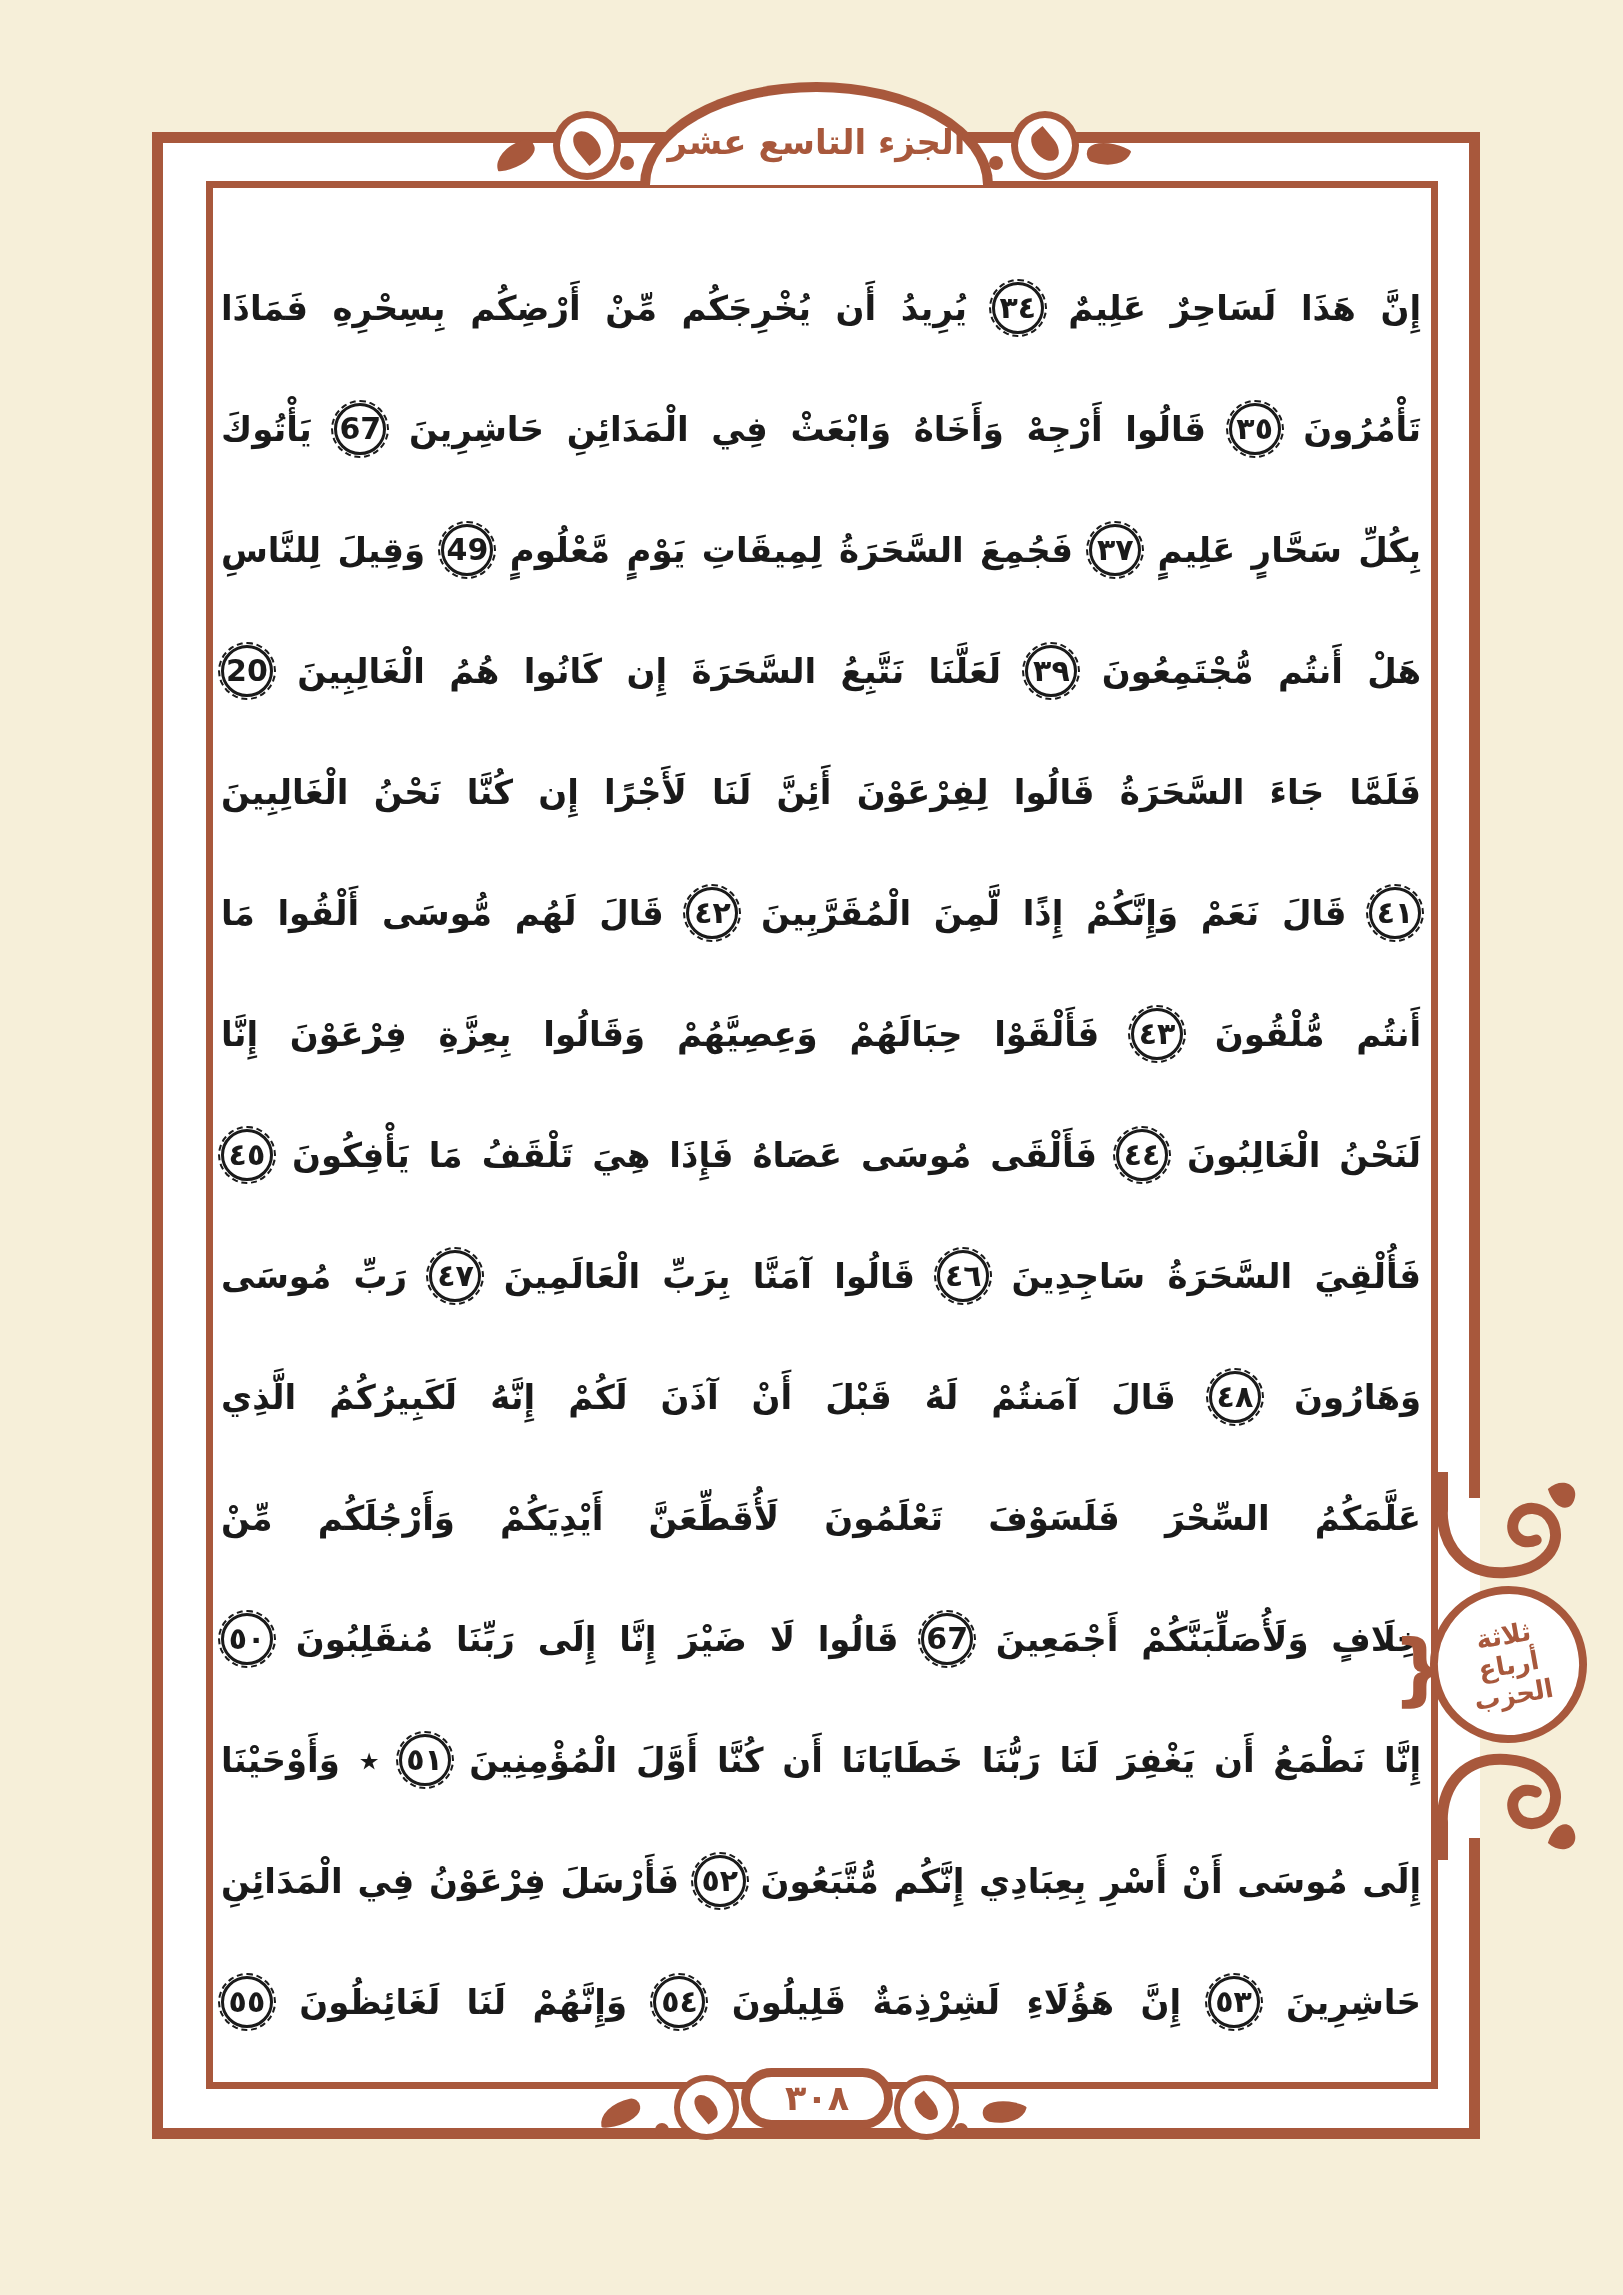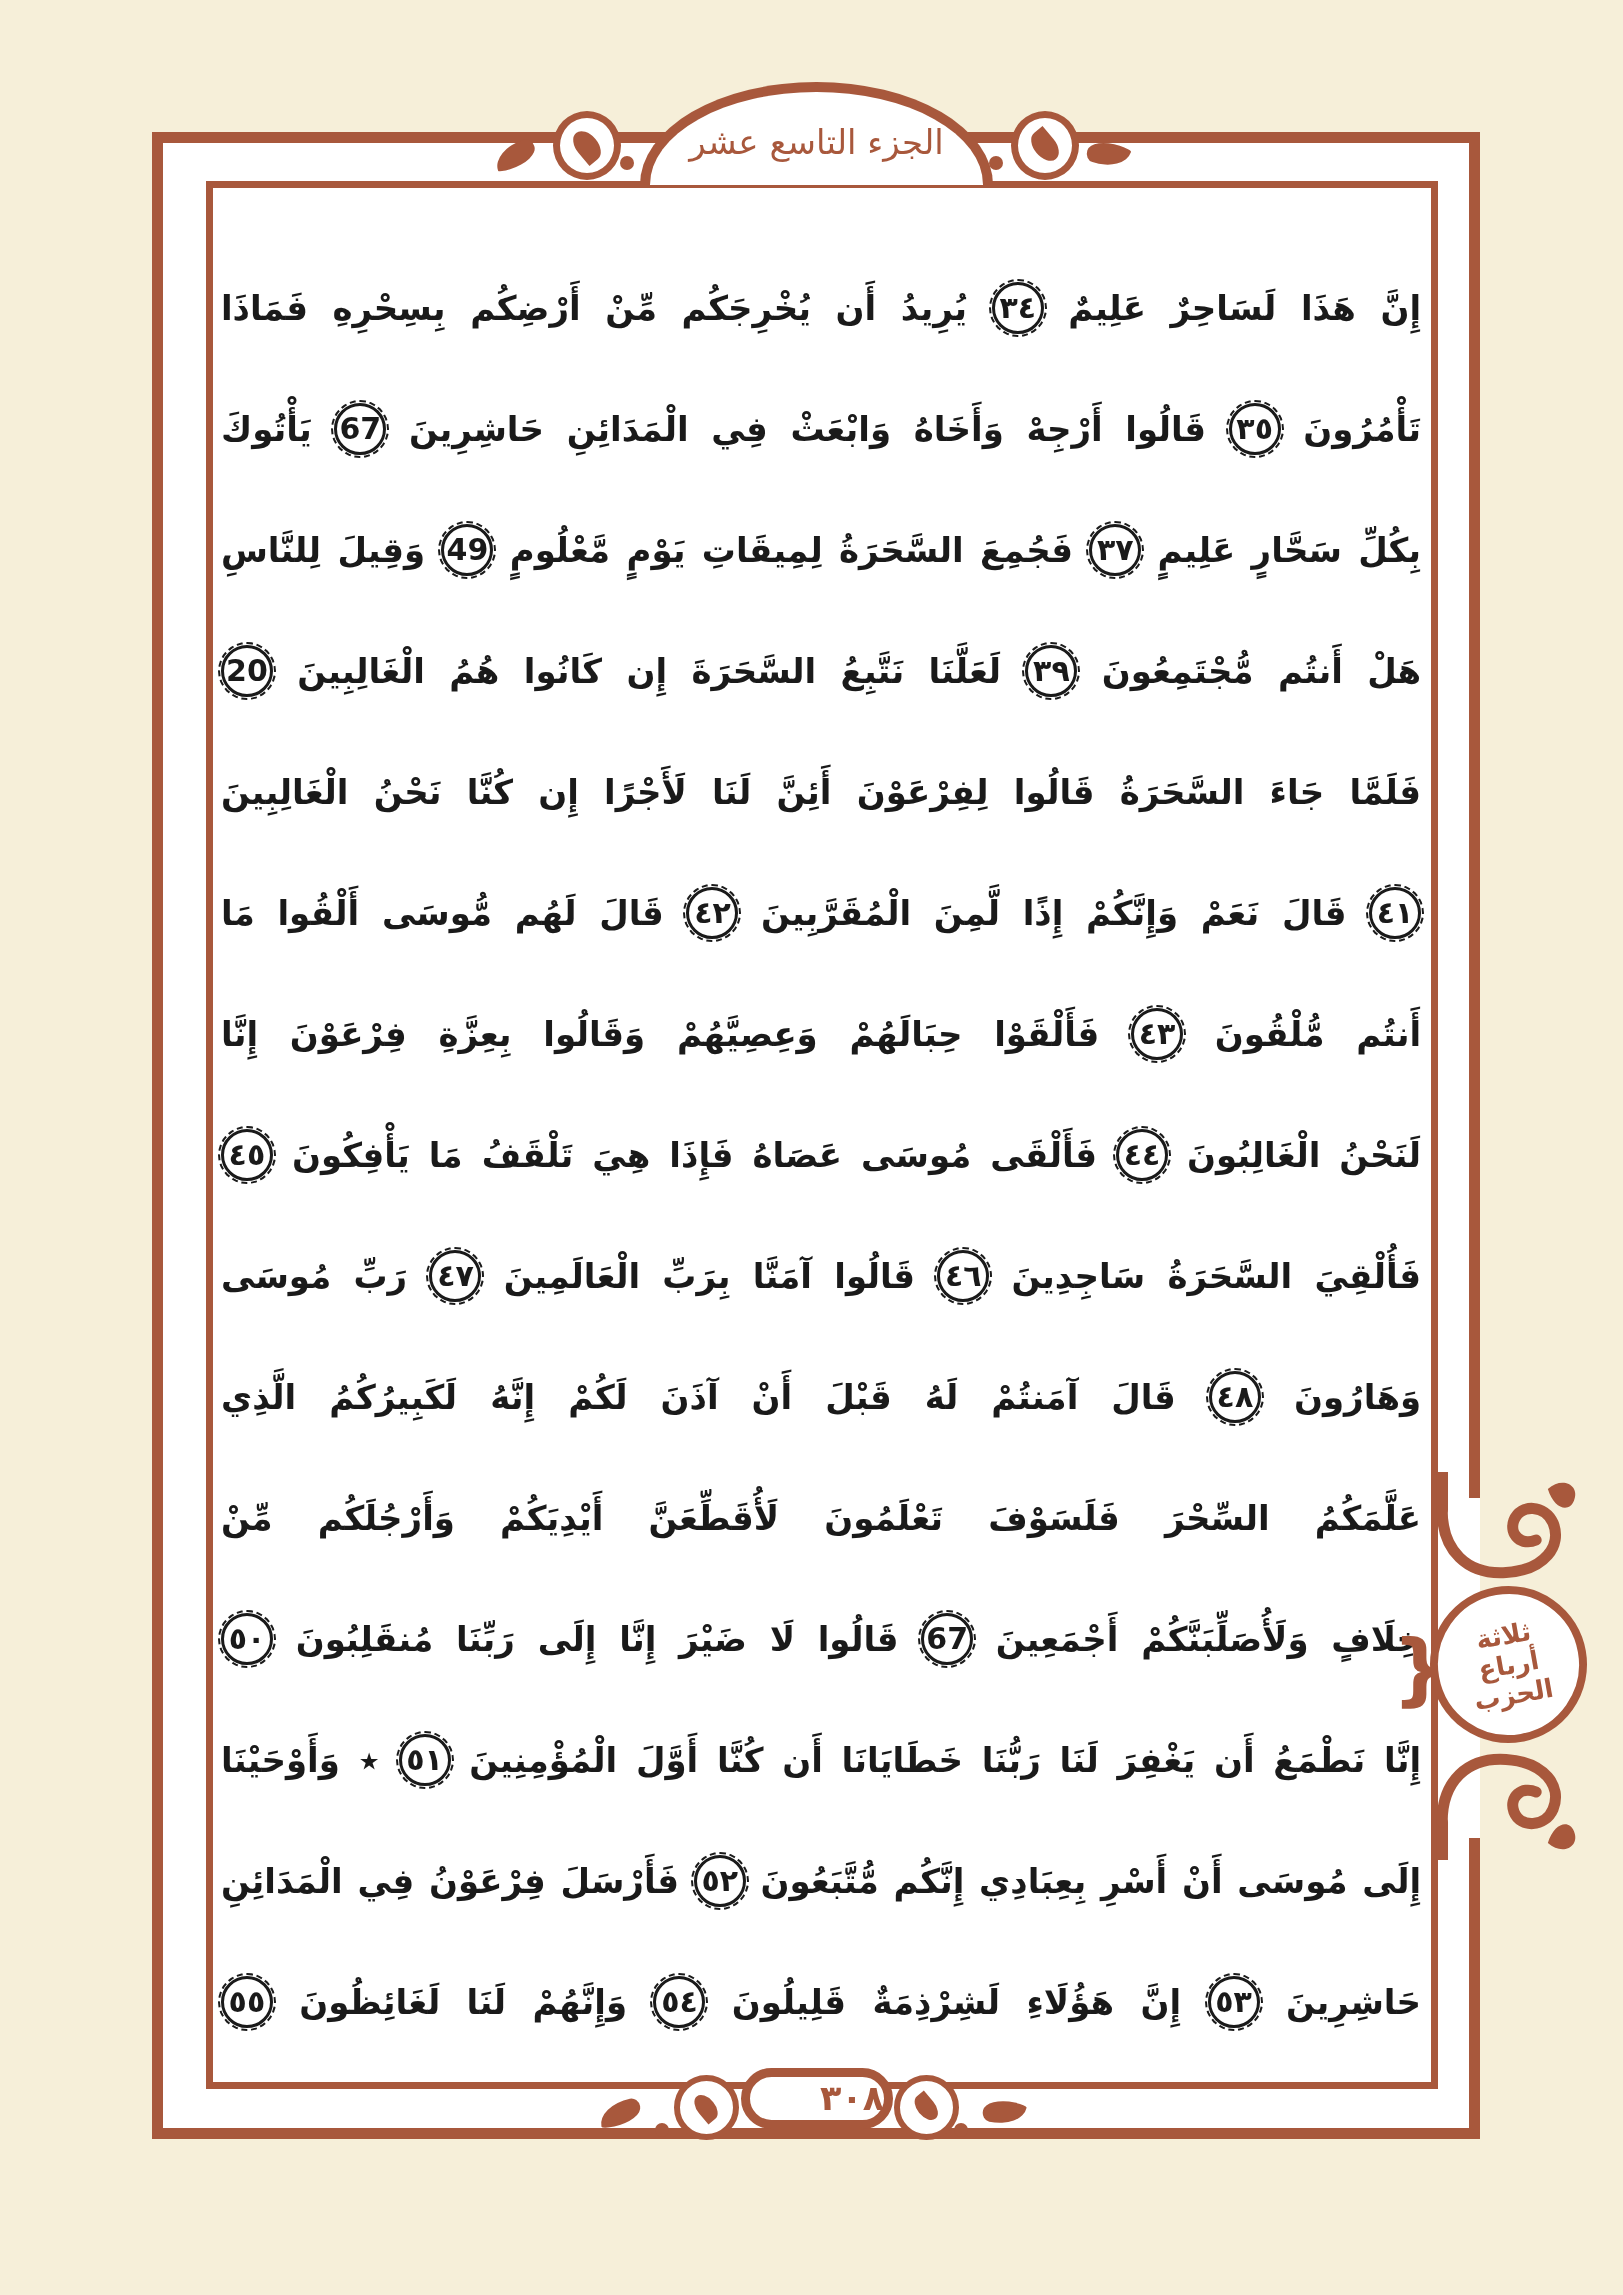--- a/index.html
+++ b/index.html
@@ -65,21 +65,21 @@
   }
   
   .dome{
     position:absolute;left:640px;top:82px;width:353px;height:103px;
     border:10.5px solid var(--frame);border-bottom:none;
     border-radius:177px 177px 0 0 / 103px 103px 0 0;
     background:var(--panel-bg);
     display:flex;align-items:center;justify-content:center;
   }
   .juz-title{
-    color:var(--frame);font-size:34px;font-weight:normal;line-height:1;
+    color:var(--frame);font-size:34px;font-weight:bold;line-height:1;
     padding-top:6.5px;
   }
   .orn-oval{
     position:absolute;width:68px;height:69px;
     border:7.2px solid var(--frame);border-radius:50%;
     background:var(--panel-bg);
     display:flex;align-items:center;justify-content:center;
   }
   .teardrop{
     width:22px;height:34px;background:var(--frame);
@@ -92,21 +92,21 @@
   }
   .dot{
     position:absolute;width:14.4px;height:14.4px;border-radius:50%;
     background:var(--frame);
   }
   
   .stadium{
     position:absolute;left:741px;top:2068px;width:152px;height:61px;
     border:9.2px solid var(--frame);border-radius:39px;
     background:var(--panel-bg);
-    display:flex;align-items:center;justify-content:flex-start;
+    display:flex;align-items:center;justify-content:center;
   }
   .page-num{
     color:var(--frame);font-size:35px;font-weight:bold;line-height:1;
   }
   
   .side-patch{
     position:absolute;left:1439px;top:1498px;width:41px;height:340px;
     background:var(--panel-bg);
   }
   .medallion{

